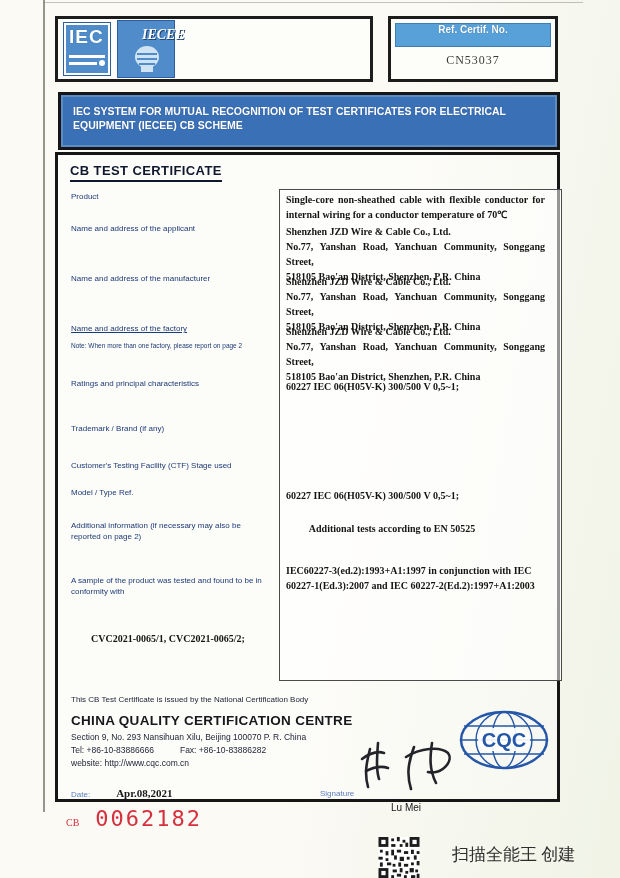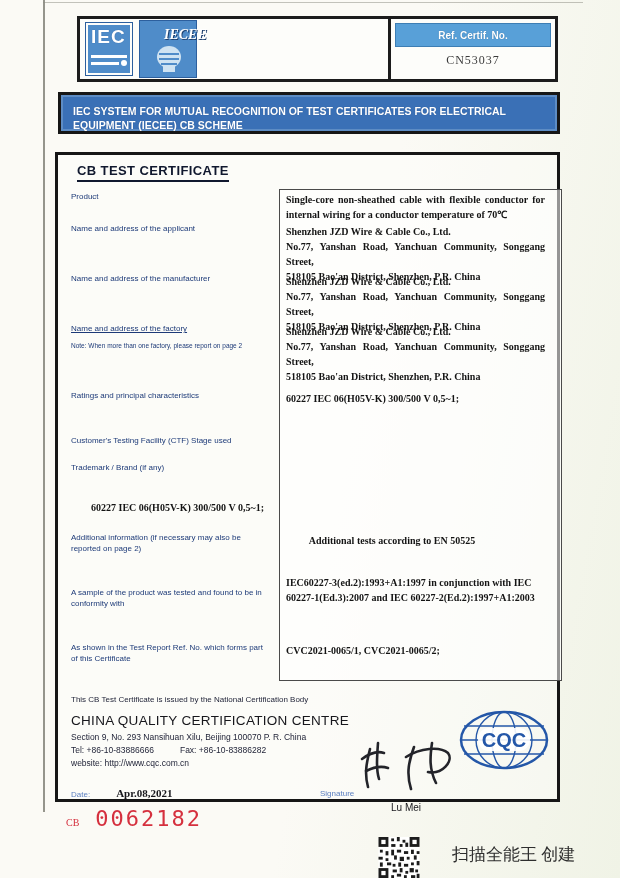--- a/index.html
+++ b/index.html
@@ -7,57 +7,57 @@
   .page {
     position:relative; width:620px; height:878px; margin:0 auto;
     background:linear-gradient(100deg,#fbfaf5 55%, #f0f3e6 100%);
     font-family:"Liberation Sans", sans-serif;
     overflow:hidden;
   }
   .scan-edge-left { position:absolute; left:43px; top:0; width:2px; height:812px; background:#6a6a60; opacity:.7; }
   .scan-edge-top { position:absolute; left:43px; top:2px; width:540px; height:1px; background:#8a8a80; opacity:.5; }
 
   
-  .logos-box { position:absolute; left:77px; top:16px; width:318px; height:66px; border:3px solid #1c1c1c; background:#fdfdfa; display:flex; align-items:center; padding-left:5px; gap:6px; }
+  .logos-box { position:absolute; left:55px; top:16px; width:318px; height:66px; border:3px solid #1c1c1c; background:#fdfdfa; display:flex; align-items:center; padding-left:5px; gap:6px; }
   .iec-tile { width:48px; height:54px; background:#4f8cc9; border:1px solid #2c5f9e; box-shadow:inset 0 0 0 2px #fdfdfa; position:relative; }
   .iec-tile .iec-txt { color:#fff; font-weight:bold; font-size:19px; letter-spacing:1px; position:absolute; left:5px; top:3px; text-shadow:0 0 1px #2c5f9e; }
   .iec-bar1 { position:absolute; left:5px; top:32px; width:36px; height:3px; background:#fff; }
   .iec-bar2 { position:absolute; left:5px; top:39px; width:28px; height:3px; background:#fff; }
   .iec-dot  { position:absolute; left:35px; top:37px; width:6px; height:6px; border-radius:50%; background:#fff; }
   .iecee-tile { width:58px; height:58px; background:#4f8cc9; border:1px solid #2c5f9e; position:relative; }
   .iecee-tile .iecee-txt { color:#fff; font-weight:bold; font-style:italic; font-size:14px; position:absolute; left:4px; top:6px; font-family:"Liberation Serif", serif; text-shadow:1px 1px 0 #1d3f6e;margin-left:20px; }
   .iecee-blob { position:absolute; left:14px; top:24px; width:30px; height:28px; }
 
   
   .ref-box { position:absolute; left:388px; top:16px; width:170px; height:66px; border:3px solid #1c1c1c; background:#fdfdfa; }
-  .ref-bar { margin:4px; height:24px; background:#58a0d8; border:1px solid #3d7eb4; display:flex; align-items:center; justify-content:center; }
+  .ref-bar { margin:4px; height:24px; background:#58a0d8; border:1px solid #3d7eb4; display:flex; align-items:flex-start; justify-content:center; }
   .ref-bar span { color:#fff; font-weight:bold; font-size:10px; text-shadow:0 0 1px #2a6496; }
   .ref-value { text-align:center; margin-top:6px; font-family:"Liberation Serif", serif; font-size:12px; color:#3a3a3a; letter-spacing:1px; }
 
   
-  .banner { position:absolute; left:58px; top:92px; width:502px; height:42px; background:#3a70b6; border:3px solid #161616; box-shadow:inset 0 0 0 2px #5d8cc4; padding:9px 12px; }
+  .banner { position:absolute; left:58px; top:92px; width:502px; height:58px; background:#3a70b6; border:3px solid #161616; box-shadow:inset 0 0 0 2px #5d8cc4; padding:9px 12px; }
   .banner p { color:#fff; font-weight:bold; font-size:10.5px; line-height:1.35; text-shadow:0 0 1px #27508a; }
 
   
   .main-box { position:absolute; left:55px; top:152px; width:505px; height:650px; border:3px solid #161616; background:rgba(255,255,255,0.35); }
-  .cert-title { position:absolute; left:12px; top:8px; font-size:13px; font-weight:bold; color:#10182e; letter-spacing:.4px; border-bottom:2px solid #10182e; padding-bottom:2px;margin-left:7px; }
+  .cert-title { position:absolute; left:12px; top:8px; font-size:13px; font-weight:bold; color:#10182e; letter-spacing:.4px; border-bottom:2px solid #10182e; padding-bottom:2px; }
 
   .fields { position:absolute; left:13px; top:34px; width:480px; }
   .value-frame { position:absolute; left:208px; top:0; width:283px; height:492px; border:1px solid #4a4a4a; background:rgba(255,255,255,0.55); }
   .row { display:flex; position:relative; }
   .row .label { width:195px; padding-top:3px; font-size:8px; color:#1d3a78; line-height:1.35; }
   .row .note { font-size:6.5px; color:#1d3a78; margin-top:7px; line-height:1.3; }
   .row .value { width:269px; margin-left:16px; padding:3px 6px 0 4px; font-family:"Liberation Serif", serif; font-weight:bold; font-size:10px; color:#141414; line-height:1.5; white-space:pre-line; text-align:justify; }
-  .r1{height:32px;} .r2{height:50px;} .r3{height:50px;} .r4{height:55px;} .r5{height:45px;margin-top:12px;}
+  .r1{height:32px;} .r2{height:50px;} .r3{height:50px;} .r4{height:55px;} .r5{height:45px;}
   .r6{height:37px;} .r7{height:27px;} .r8{height:33px;} .r9{height:42px;gap:40px;} .r10{height:68px;} .r11{height:51px;}
   .r10 .label { padding-top:16px; }
 
   
   .issued-by { position:absolute; left:13px; top:540px; font-size:8px; color:#23263a; }
-  .org-name { position:absolute; left:13px; top:558px; font-size:13.5px; font-weight:normal; color:#17171c; letter-spacing:.3px; }
+  .org-name { position:absolute; left:13px; top:558px; font-size:13.5px; font-weight:bold; color:#17171c; letter-spacing:.3px; }
   .org-addr { position:absolute; left:13px; top:577px; font-size:8.5px; color:#23263a; }
   .org-tel  { position:absolute; left:13px; top:590px; font-size:8.5px; color:#23263a; }
   .org-tel span { margin-right:26px; }
   .org-web  { position:absolute; left:13px; top:603px; font-size:8.5px; color:#23263a; }
   .date-row { position:absolute; left:13px; top:632px; font-size:8px; color:#5b7fc0; }
   .date-row b { margin-left:26px; font-size:11px; color:#17171c; font-family:"Liberation Serif", serif; }
   .sig-label { position:absolute; left:262px; top:634px; font-size:8px; color:#5b7fc0; }
   .sig-script { position:absolute; left:290px; top:580px; }
   .sig-line { position:absolute; left:292px; top:644px; width:112px; border-top:1.5px solid #17171c; }
   .sig-name { position:absolute; left:292px; top:647px; width:112px; text-align:center; font-size:10px; font-weight:normal; color:#17171c; }
@@ -135,42 +135,42 @@
           <div class="note">Note: When more than one factory, please report on page 2</div>
         </div>
         <div class="value">Shenzhen JZD Wire &amp; Cable Co., Ltd.
 No.77, Yanshan Road, Yanchuan Community, Songgang Street,
 518105 Bao'an District, Shenzhen, P.R. China</div>
       </div>
       <div class="row r5">
         <div class="label">Ratings and principal characteristics</div>
         <div class="value">60227 IEC 06(H05V-K) 300/500 V 0,5~1;</div>
       </div>
+      <div class="row r6">
+        <div class="label">Trademark / Brand (if any)</div>
+        <div class="value"></div>
+      </div>
       <div class="row r7">
         <div class="label">Customer's Testing Facility (CTF) Stage used</div>
         <div class="value"></div>
       </div>
-      <div class="row r6">
-        <div class="label">Trademark / Brand (if any)</div>
-        <div class="value"></div>
-      </div>
       <div class="row r8">
+        <div class="label">Model / Type Ref.</div>
         <div class="value">60227 IEC 06(H05V-K) 300/500 V 0,5~1;</div>
       </div>
       <div class="row r9">
         <div class="label">Additional information (if necessary may also be reported on page 2)</div>
         <div class="value">Additional tests according to EN 50525</div>
       </div>
       <div class="row r10">
         <div class="label">A sample of the product was tested and found to be in conformity with</div>
         <div class="value">IEC60227-3(ed.2):1993+A1:1997 in conjunction with IEC
 60227-1(Ed.3):2007 and IEC 60227-2(Ed.2):1997+A1:2003</div>
       </div>
       <div class="row r11">
-        <div class="label">As shown in the Test Report Ref. No. which forms part of this Certificate</div>
         <div class="value">CVC2021-0065/1, CVC2021-0065/2;</div>
       </div>
     </div>
 
     <div class="issued-by">This CB Test Certificate is issued by the National Certification Body</div>
     <div class="org-name">CHINA QUALITY CERTIFICATION CENTRE</div>
     <div class="org-addr">Section 9, No. 293 Nansihuan Xilu, Beijing 100070 P. R. China</div>
     <div class="org-tel">
       <span>Tel: +86-10-83886666</span><span>Fax: +86-10-83886282</span>
     </div>

